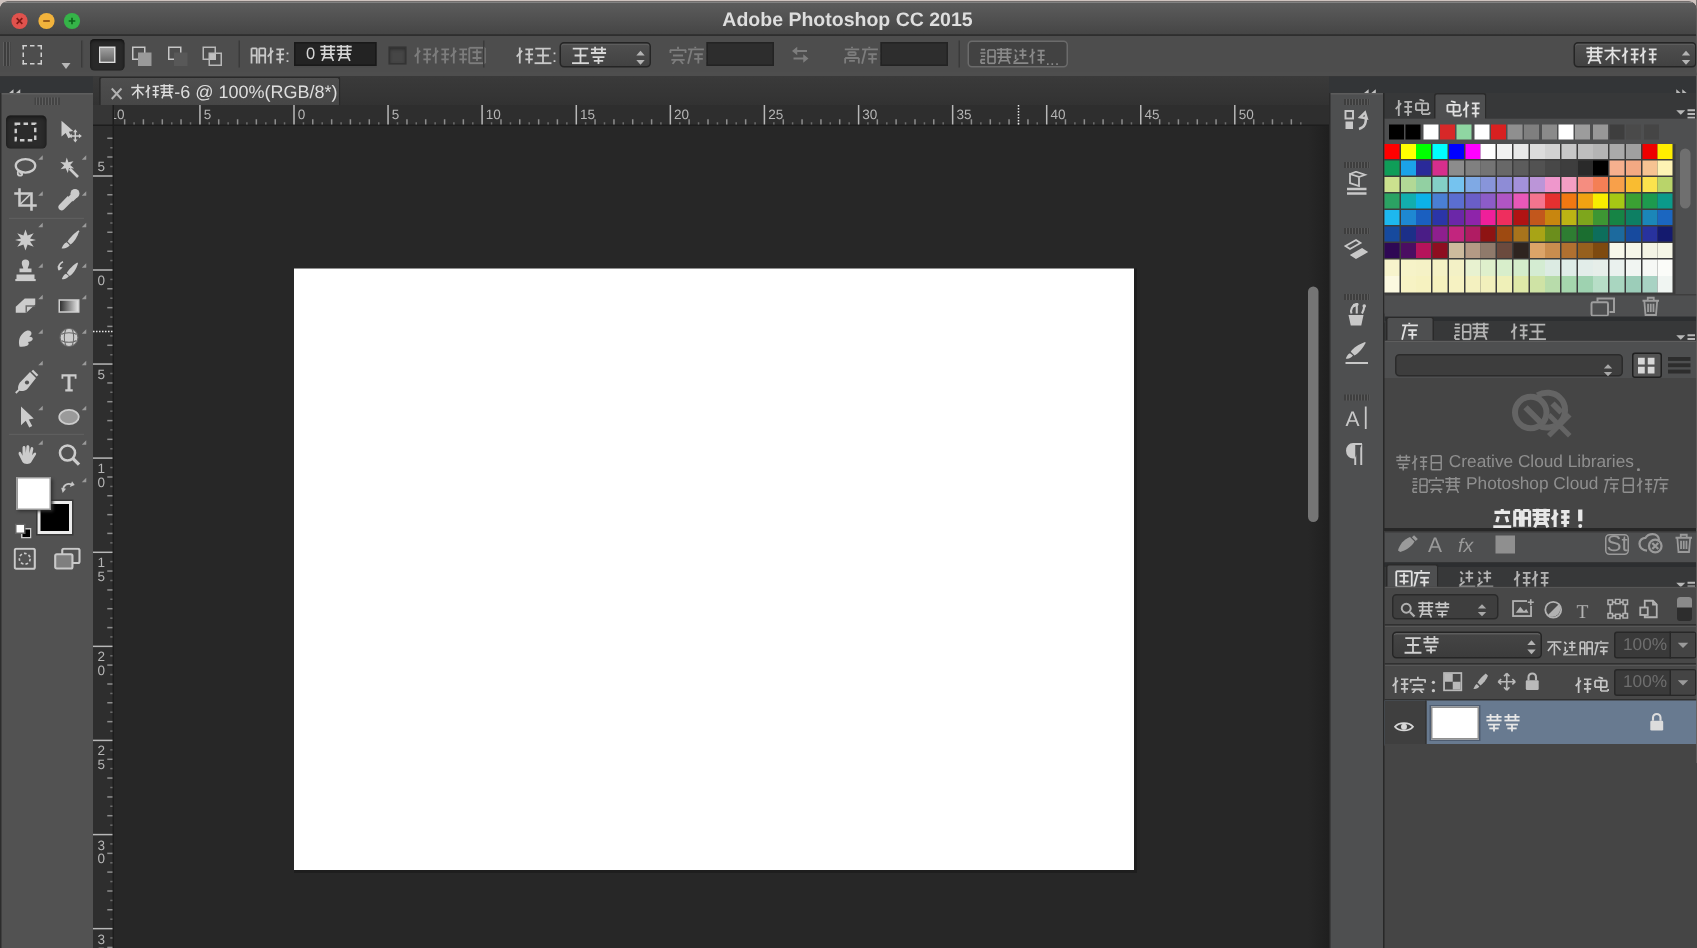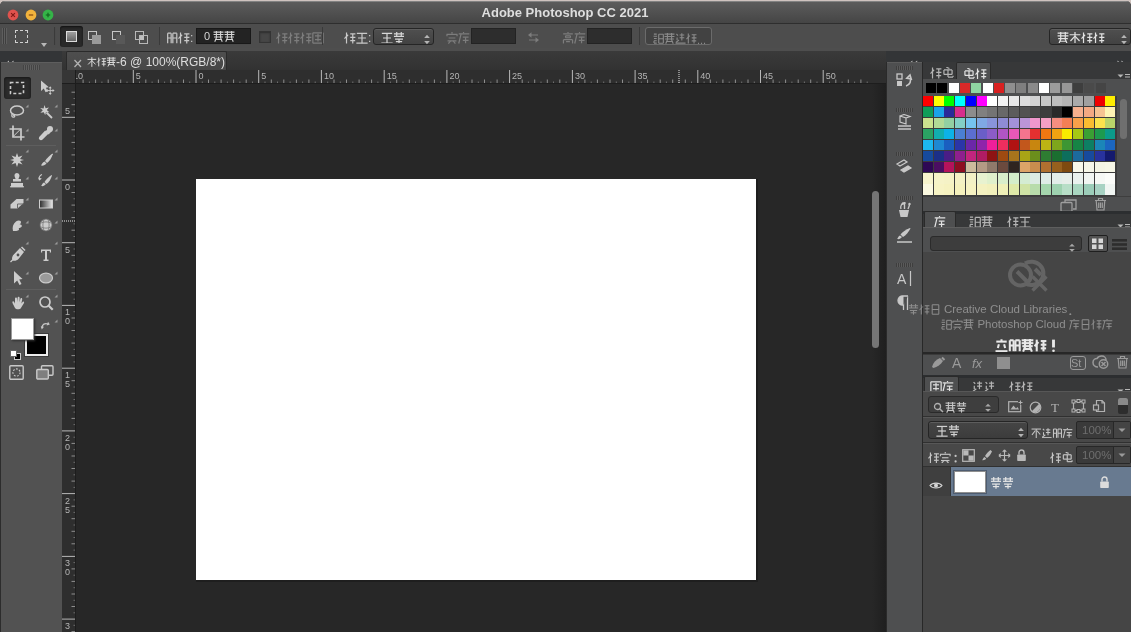--- a/index.html
+++ b/index.html
@@ -13,21 +13,21 @@
           <circle r="5.4" fill="#f2b33c"></circle>
           <path d="M-2.2,0L2.2,0" stroke="#9a5d1a" stroke-width="1.3"></path>
         </g>
       </svg></div>
     <div style="position:absolute;left:42px;top:6px;width:12px;height:12px;"><svg width="12" height="12">
         <g transform="translate(6,6)">
           <circle r="5.4" fill="#35b348"></circle>
           <path d="M-2.2,0L2.2,0M0,-2.2L0,2.2" stroke="#0d611b" stroke-width="1.1"></path>
         </g>
       </svg></div>
-    <div style="position:absolute;left:425px;top:5px;width:280px;height:14px;font-size:13px;font-weight:bold;color:#dedede;text-align:center;line-height:14px">Adobe Photoshop CC 2021</div>
+    <div style="position:absolute;left:425px;top:5px;width:280px;height:14px;font-size:13px;font-weight:bold;color:#dedede;text-align:center;line-height:14px">Adobe Photoshop CC 2015</div>
     <div style="position:absolute;left:0px;top:23px;width:1131px;height:26px;background:#4d4d4d;border-bottom:1px solid #2b2b2b"></div>
     <div style="position:absolute;left:2px;top:27px;width:5px;height:16px;background:repeating-linear-gradient(90deg,#5e5e5e 0,#5e5e5e 1px,#3e3e3e 1px,#3e3e3e 2px)"></div>
     <div style="position:absolute;left:15px;top:29px;width:13px;height:13px;border:1px dashed #d0d0d0"></div>
     <div style="position:absolute;left:40px;top:33px;width:8px;height:6px;"><svg width="8" height="6">
         <path d="M1,1 L7,1 L4,5 Z" fill="#b8b8b8"></path>
       </svg></div>
     <div style="position:absolute;left:54px;top:26px;width:1px;height:18px;background:#3a3a3a"></div>
     <div style="position:absolute;left:55px;top:26px;width:1px;height:18px;background:#4a4a4a;opacity:.3"></div>
     <div style="position:absolute;left:60px;top:25px;width:23px;height:21px;background:#292929;border-radius:3px;box-shadow:inset 0 1px 2px #111"></div>
     <div style="position:absolute;left:66px;top:30px;width:11px;height:11px;border:1px solid #dcdcdc;background:linear-gradient(#a0a0a0,#666)"></div>
@@ -1068,21 +1068,21 @@
       </svg></div>
     <div style="position:absolute;left:923px;top:251px;width:208px;height:100px;background:#454545"></div>
     <div style="position:absolute;left:1005px;top:255px;width:46px;height:38px;"><svg width="46" height="38" viewBox="0 0 46 38">
 <g fill="none" stroke="#646464" stroke-width="4">
 <circle cx="15.5" cy="19" r="10.5"></circle>
 <path d="M20,27.5 C24.5,30 31,29.5 35,25.5 C39.5,21 39.5,13.5 35,9.2 C31,5.2 24.5,4.8 20,7.5"></path>
 </g>
 <path d="M12,15.5 L22,25.5 M30,13 L36,19" stroke="#646464" stroke-width="4"></path>
 <path d="M27.5,20.5 L41.5,34.5 M41.5,20.5 L27.5,34.5" stroke="#646464" stroke-width="3.4"></path>
 </svg></div>
-    <div style="position:absolute;left:889px;top:300px;width:208px;height:13px;"><span style="display:inline-flex;align-items:center;justify-content:center;white-space:pre;width:100%;height:100%"><svg width="33" height="11" viewBox="0 0 30 10">
+    <div style="position:absolute;left:911px;top:300px;width:208px;height:13px;"><span style="display:inline-flex;align-items:center;justify-content:center;white-space:pre;width:100%;height:100%"><svg width="33" height="11" viewBox="0 0 30 10">
           <line x1="0.8" y1="1.6" x2="9.2" y2="1.6" stroke="#8f8f8f" stroke-width="0.9"></line>
           <line x1="3.1" y1="0.0" x2="3.1" y2="3.6" stroke="#8f8f8f" stroke-width="0.9"></line>
           <line x1="6.9" y1="0.0" x2="6.9" y2="3.6" stroke="#8f8f8f" stroke-width="0.9"></line>
           <line x1="0.8" y1="3.6" x2="9.2" y2="3.6" stroke="#8f8f8f" stroke-width="0.9"></line>
           <line x1="1.7" y1="5.9" x2="8.3" y2="5.9" stroke="#8f8f8f" stroke-width="0.9"></line>
           <line x1="2.4" y1="8.0" x2="7.6" y2="8.0" stroke="#8f8f8f" stroke-width="0.9"></line>
           <line x1="5.0" y1="5.9" x2="5.0" y2="9.7" stroke="#8f8f8f" stroke-width="0.9"></line>
           <line x1="12.1" y1="0.5" x2="12.1" y2="9.5" stroke="#8f8f8f" stroke-width="0.9"></line>
           <line x1="13.4" y1="2.3" x2="10.4" y2="5.6" stroke="#8f8f8f" stroke-width="0.9"></line>
           <line x1="15.2" y1="1.6" x2="19.5" y2="1.6" stroke="#8f8f8f" stroke-width="0.9"></line>
@@ -1184,21 +1184,21 @@
       </svg>
     </div>
     <div style="position:absolute;left:923px;top:353px;width:208px;height:21px;background:#4e4f50;border-top:1px solid #3a3a3a"></div>
     <div style="position:absolute;left:930px;top:355px;width:17px;height:14px;"><svg width="17" height="14">
         <path d="M2,11 C3,7 6,3.5 10,2 L13,5 C11,8.5 7,11 3.5,12 Z" fill="#9a9a9a"></path>
         <path d="M12,1.5 L14.5,4" stroke="#9a9a9a" stroke-width="2"></path>
       </svg></div>
     <div style="position:absolute;left:952px;top:354px;width:12px;height:15px;font-size:14px;color:#9a9a9a">A</div>
     <div style="position:absolute;left:972px;top:355px;width:18px;height:14px;font-size:13px;font-style:italic;color:#9a9a9a">fx</div>
     <div style="position:absolute;left:997px;top:356px;width:13px;height:12px;background:#8f8f8f"></div>
-    <div style="position:absolute;left:1070px;top:355px;width:16px;height:14px;border:1.4px solid #9a9a9a;border-radius:3px;font-size:11px;color:#9a9a9a;text-align:left;line-height:12px">St</div>
+    <div style="position:absolute;left:1070px;top:355px;width:16px;height:14px;border:1.4px solid #9a9a9a;border-radius:3px;font-size:15px;color:#9a9a9a;text-align:right;line-height:12px">St</div>
     <div style="position:absolute;left:1091px;top:354px;width:18px;height:15px;"><svg width="18" height="15" viewBox="0 0 18 15">
         <g fill="none" stroke="#9a9a9a" stroke-width="1.5">
           <path d="M7,12 C4,12 2,10 2,7.5 C2,5 4,3.5 6,3.5 C7,1.8 9,1 10.8,1 C13.2,1 15,2.8 15,5"></path>
           <circle cx="12.5" cy="9" r="4.2"></circle>
           <path d="M10.5,7 L14.5,11 M14.5,7 L10.5,11"></path>
         </g>
       </svg></div>
     <div style="position:absolute;left:1115px;top:354px;width:15px;height:14px;"><svg width="15" height="14">
         <path d="M2,3.5 H13 M5.5,3 V1.5 H9.5 V3 M3.2,3.5 L4,13 H11 L11.8,3.5 M5.7,5.5 V11 M7.5,5.5 V11 M9.3,5.5 V11" fill="none" stroke="#9a9a9a" stroke-width="1.2"></path>
       </svg></div>

